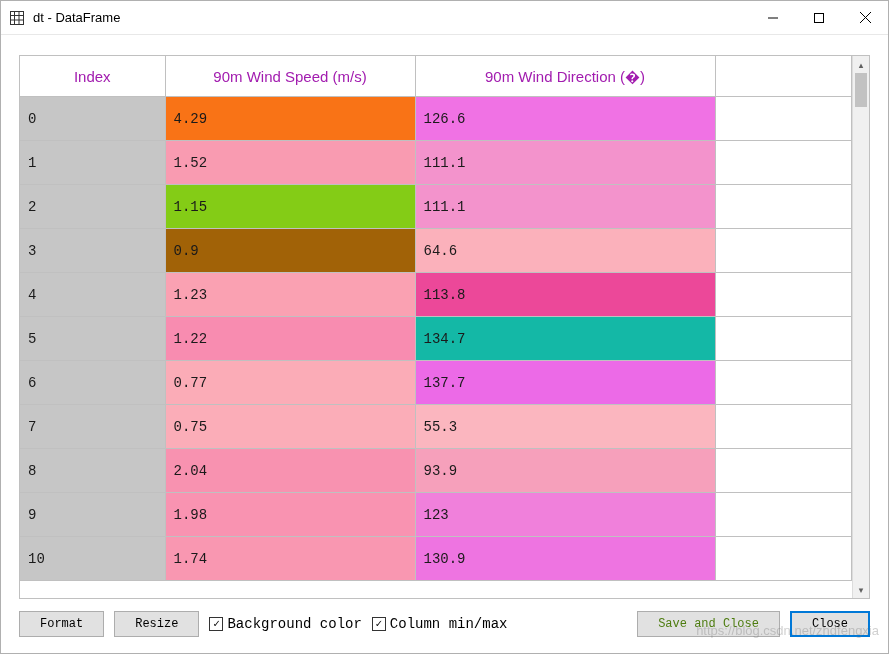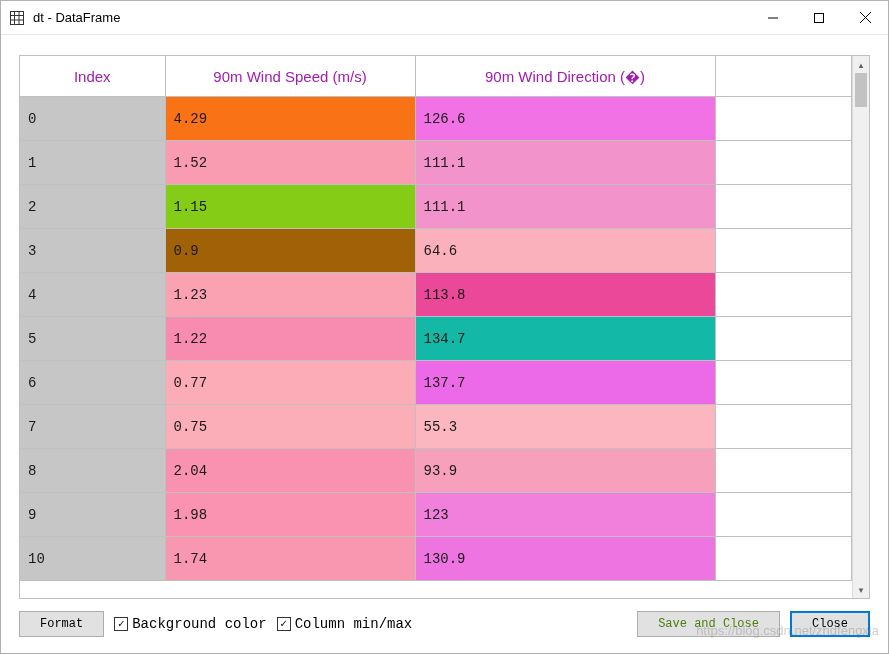--- a/index.html
+++ b/index.html
@@ -306,20 +306,21 @@
       </div>
       <div class="vscroll">
         <div class="vscroll-arrow">▴</div>
         <div class="vscroll-thumb"></div>
         <div class="vscroll-arrow" style="position:absolute;bottom:0;">▾</div>
       </div>
     </div>
 
     <div class="footer">
       <button class="btn">Format</button>
+      <button class="btn">Resize</button>
       <label class="chk-wrap">
         <span class="chk">✓</span>
         <span>Background color</span>
       </label>
       <label class="chk-wrap">
         <span class="chk">✓</span>
         <span>Column min/max</span>
       </label>
       <span class="spacer"></span>
       <button class="btn disabled">Save and Close</button>

